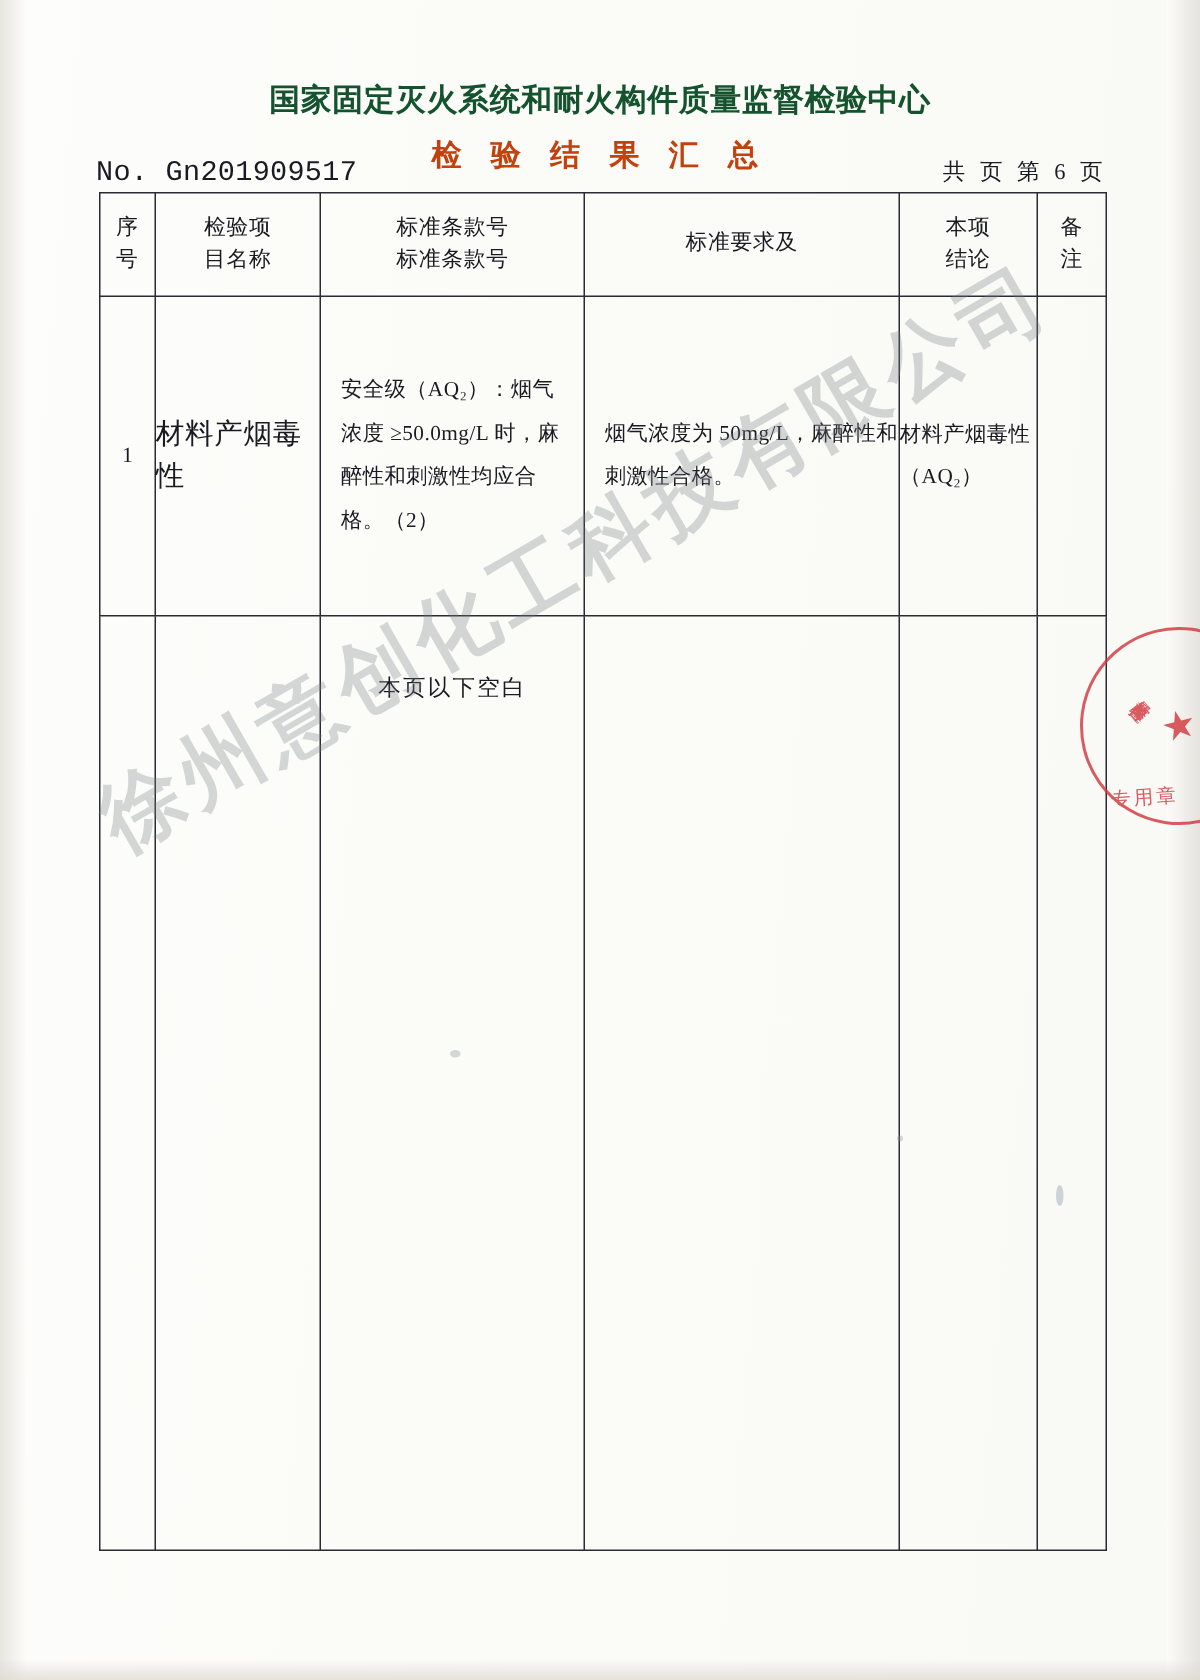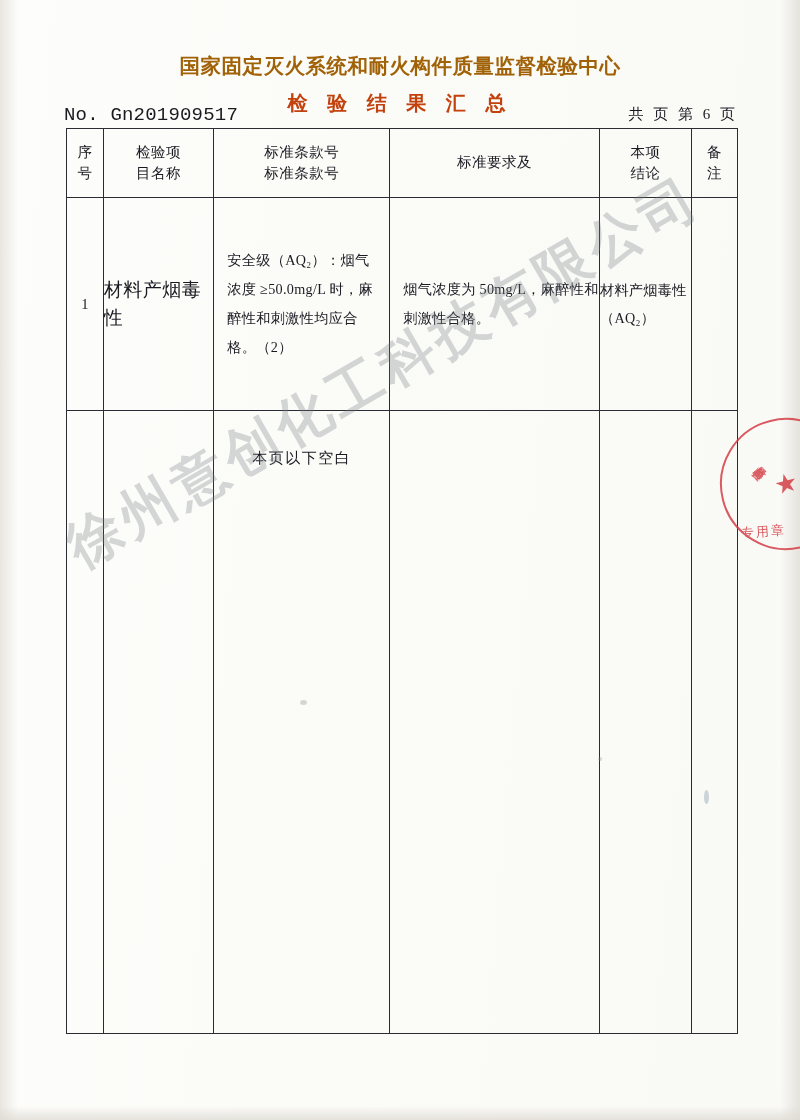--- a/index.html
+++ b/index.html
@@ -51,21 +51,21 @@
     top: 52px;
     left: 0;
     right: 0;
     text-align: center;
   }
   .org-title {
     font-family: "Liberation Sans", "DejaVu Sans", sans-serif;
     font-size: 20.5px;
     font-weight: bold;
     letter-spacing: .5px;
-    color: #a16207;
+    color: #14532d;
   }
   .doc-title {
     margin-top: 10px;
     font-family: "Liberation Sans", "DejaVu Sans", sans-serif;
     font-size: 20px;
     font-weight: bold;
     letter-spacing: 7px;
     color: #c2410c;
   }
 

